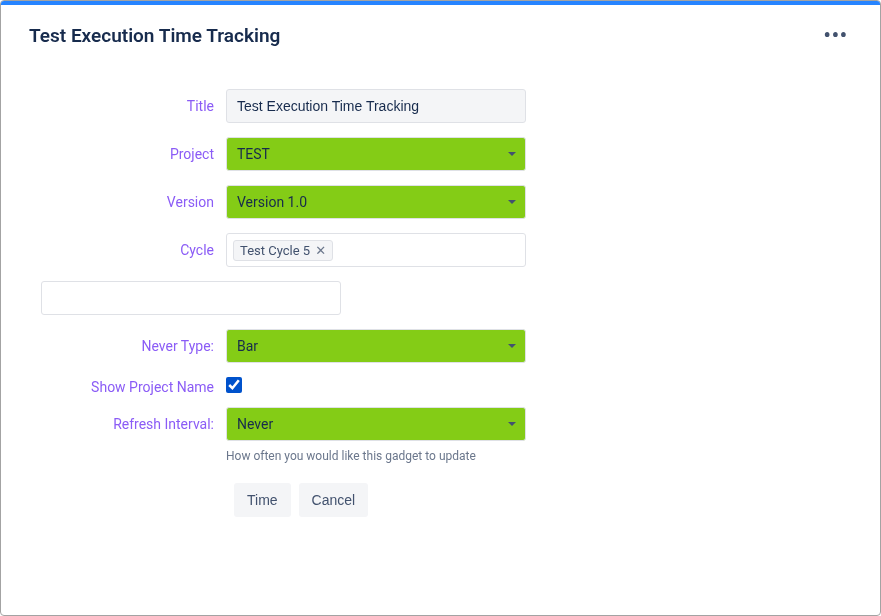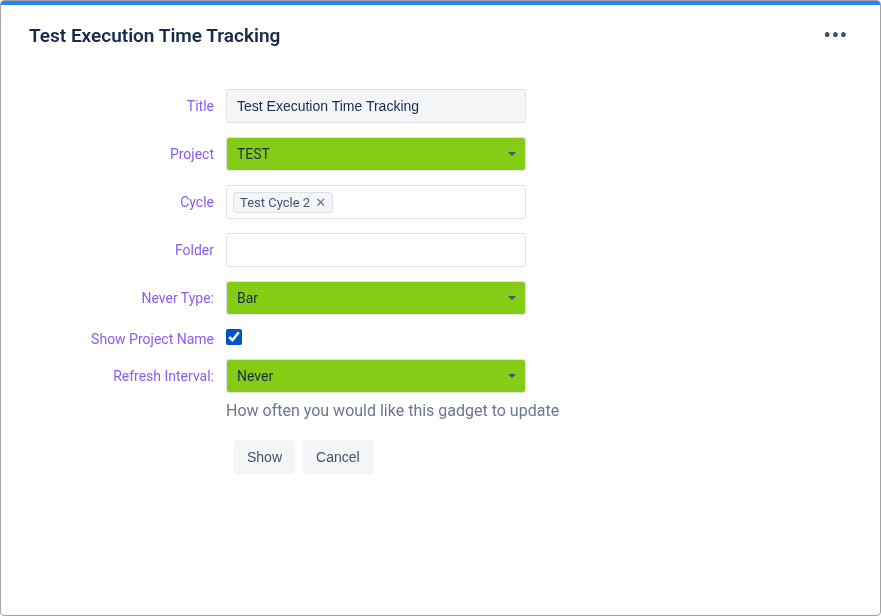--- a/index.html
+++ b/index.html
@@ -135,21 +135,21 @@
       cursor: pointer;
       line-height: 1;
     }
     .checkbox {
       width: 16px;
       height: 16px;
       accent-color: #0052CC;
       cursor: pointer;
     }
     .help-text {
-      font-size: 16px;
+      font-size: 12px;
       color: #6B778C;
       padding-top: 2px;
     }
     .help-row {
       display: flex;
       margin-top: -8px;
       margin-bottom: 18px;
     }
     .help-row .spacer {
       width: 185px;
@@ -200,35 +200,45 @@
       <div class="form-field">
         <div class="select-wrap">
           <div class="select-input">
             <span>TEST</span>
           </div>
           <div class="select-caret"></div>
         </div>
       </div>
     </div>
 
+    <div class="form-row">
+      <div class="form-label">Version</div>
+      <div class="form-field">
+        <div class="select-wrap">
+          <div class="select-input">
+            <span>Version 1.0</span>
+          </div>
+          <div class="select-caret"></div>
+        </div>
+      </div>
+    </div>
 
     <div class="form-row">
       <div class="form-label">Cycle</div>
       <div class="form-field">
         <div class="tag-input">
           <span class="tag">
-            <span>Test Cycle 2</span>
+            <span>Test Cycle 5</span>
             <span class="tag-remove">✕</span>
           </span>
         </div>
       </div>
     </div>
 
     <div class="form-row">
-      <div class="form-label">Folder</div>
       <div class="form-field">
         <input type="text" class="text-input white" value="" style="">
       </div>
     </div>
 
     <div class="form-row">
       <div class="form-label">Never Type:</div>
       <div class="form-field">
         <div class="select-wrap">
           <div class="select-input">
@@ -259,18 +269,18 @@
       </div>
     </div>
 
     <div class="help-row">
       <div class="spacer"></div>
       <div class="help-text">How often you would like this gadget to update</div>
     </div>
 
     <div class="button-row">
       <div class="spacer"></div>
-      <button class="btn">Show</button>
+      <button class="btn">Time</button>
       <button class="btn">Cancel</button>
     </div>
 
   </div>
 </div>
 
 </body></html>

